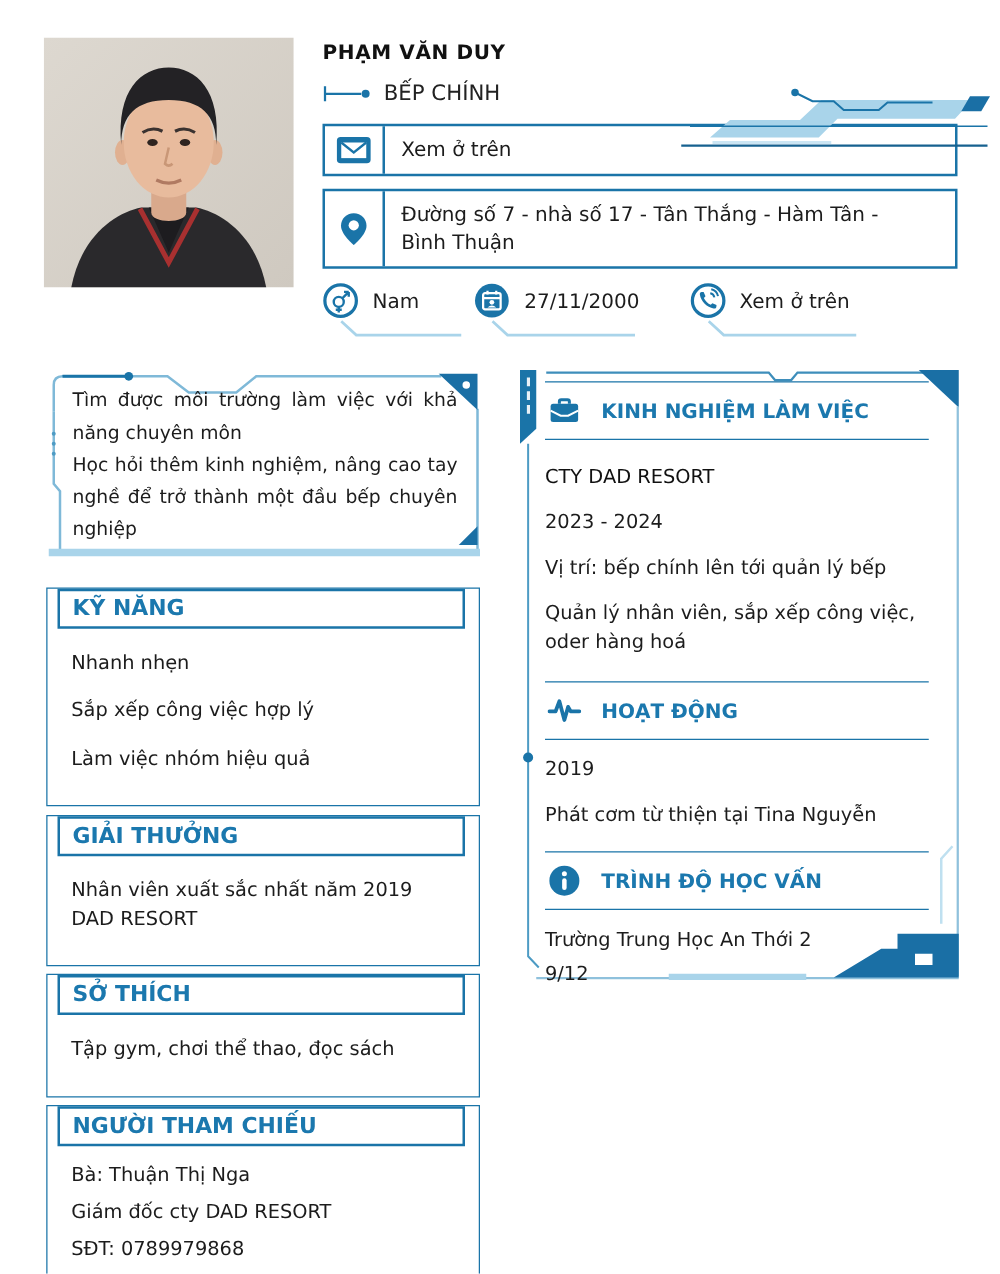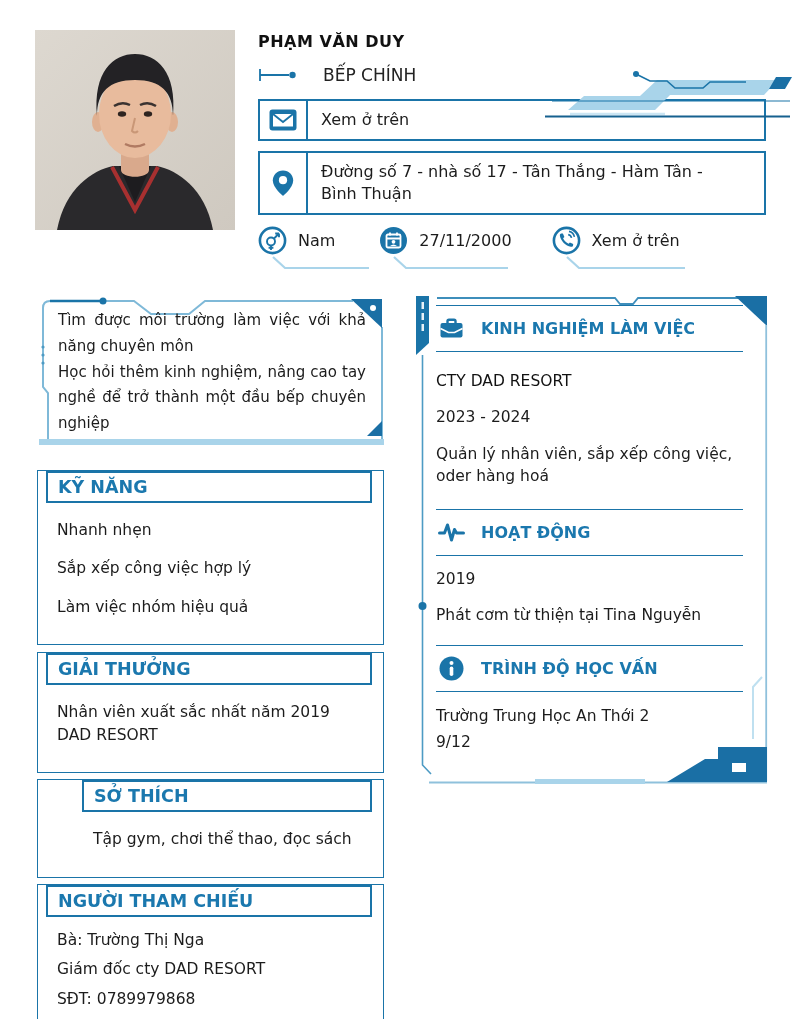--- a/index.html
+++ b/index.html
@@ -9,21 +9,21 @@
     width: 800px; height: 1019px;
     background: #ffffff;
     font-family: "DejaVu Sans", "Liberation Sans", sans-serif;
     color: #1c1c1c;
     overflow: hidden;
   }
   
   .photo { position:absolute; left:35px; top:30px; width:200px; height:200px; }
   .header-right { position:absolute; left:258px; top:32px; width:508px; }
   .name { font-size:16px; font-weight:bold; letter-spacing:.5px; color:#111; }
-  .title-row { margin-top:14px; display:flex; align-items:center; gap:25px; font-size:17px; color:#222; }
+  .title-row { margin-top:14px; display:flex; align-items:center; gap:9px; font-size:17px; color:#222; }
   .deco { position:absolute; left:282px; top:36px; width:252px; height:50px; }
   .contact-box { border:2px solid #1A74A8; display:flex; align-items:stretch; margin-top:10px; background:#fff; }
   .contact-box.first { margin-top:14px; }
   .cb-icon { width:46px; display:flex; align-items:center; justify-content:center; padding:5px 0; }
   .cb-text { border-left:2px solid #1A74A8; padding:5px 0 5px 13px; font-size:16px; line-height:22px;
              display:flex; align-items:center; }
   .contact-box.addr .cb-text { padding:8px 0 8px 13px; }
   .addr-span { max-width:392px; display:inline-block; }
   .info-row { margin-top:11px; display:flex; }
   .info-item { position:relative; display:flex; align-items:center; gap:11px; padding-bottom:15px;text-align:right; }
@@ -33,21 +33,21 @@
   .info-label { font-size:16px; }
   
   .left-col { position:absolute; left:37px; top:295px; width:347px; }
   .objective { position:relative; height:152px; }
   .objective svg.frame { position:absolute; left:0; top:0; }
   .obj-text { position:relative; padding:13px 18px 0 21px; font-size:15px; line-height:1.72;
               text-align:justify; }
   .box { border:1.5px solid #1A74A8; background:#fff; }
   .box.skills { margin-top:23px; }
   .box.awards { margin-top:7px; }
-  .box.hobbies { margin-top:6px;padding-left:36px; }
+  .box.hobbies { margin-top:6px; }
   .box.refs { margin-top:6px; }
   .box-heading { border:2px solid #1A74A8; margin:0 11px 0 8px; padding:4px 8px 4px 10px;
                  color:#1B78AE; font-weight:bold; font-size:17.5px; }
   .box ul { list-style:none; margin:5px 0 0; padding:0 14px 10px 19px; font-size:15.5px; }
   .box li { margin:16px 0; line-height:1.45; }
   .box.refs li { margin:7px 0; }
   .box.refs ul { margin-top:12px; padding-bottom:14px; }
   
   .right-col { position:absolute; left:415px; top:295px; width:353px; height:490px; }
   .panel-frame { position:absolute; left:0; top:0; }
@@ -223,21 +223,21 @@
     <section class="box hobbies">
       <div class="box-heading">SỞ THÍCH</div>
       <ul>
         <li>Tập gym, chơi thể thao, đọc sách</li>
       </ul>
     </section>
 
     <section class="box refs">
       <div class="box-heading">NGƯỜI THAM CHIẾU</div>
       <ul>
-        <li>Bà: Trường Thị Nga</li>
+        <li>Bà: Thuận Thị Nga</li>
         <li>Giám đốc cty DAD RESORT</li>
         <li>SĐT: 0789979868</li>
       </ul>
     </section>
   </div>
 
   <div class="right-col">
     <svg class="panel-frame" width="353" height="490" viewBox="0 0 353 490">
       <path d="M22,3 H200 L205,9 H218 L223,3 H324" stroke="#3E8EBB" stroke-width="1.8" fill="none"></path>
       <polygon points="320,1 352,1 352,31" fill="#1A6FA5"></polygon>
@@ -259,20 +259,21 @@
       <div class="r-heading first">
         <svg width="27" height="27" viewBox="0 0 27 27">
           <path d="M9.5,8 V6.2 Q9.5,4.8 11,4.8 H16 Q17.5,4.8 17.5,6.2 V8" stroke="#1A74A8" stroke-width="2.4" fill="none"></path>
           <rect x="2.5" y="8" width="22" height="14.5" rx="2" fill="#1A74A8"></rect>
           <path d="M2.5,13.5 L10.5,17.5 H16.5 L24.5,13.5" stroke="#ffffff" stroke-width="1.6" fill="none"></path>
         </svg>
         <span>KINH NGHIỆM LÀM VIỆC</span>
       </div>
       <p class="r-company">CTY DAD RESORT</p>
       <p>2023 - 2024</p>
+      <p>Vị trí: bếp chính lên tới quản lý bếp</p>
       <p class="r-duties">Quản lý nhân viên, sắp xếp công việc, oder hàng hoá</p>
 
       <div class="r-heading">
         <svg width="27" height="27" viewBox="0 0 27 27">
           <polyline points="1.5,14 6.5,14 9.5,6 13.5,21 16.5,10.5 18.5,14 25.5,14" stroke="#1A74A8" stroke-width="3" fill="none" stroke-linecap="round" stroke-linejoin="round"></polyline>
         </svg>
         <span>HOẠT ĐỘNG</span>
       </div>
       <p class="r-year">2019</p>
       <p class="r-desc">Phát cơm từ thiện tại Tina Nguyễn</p>

